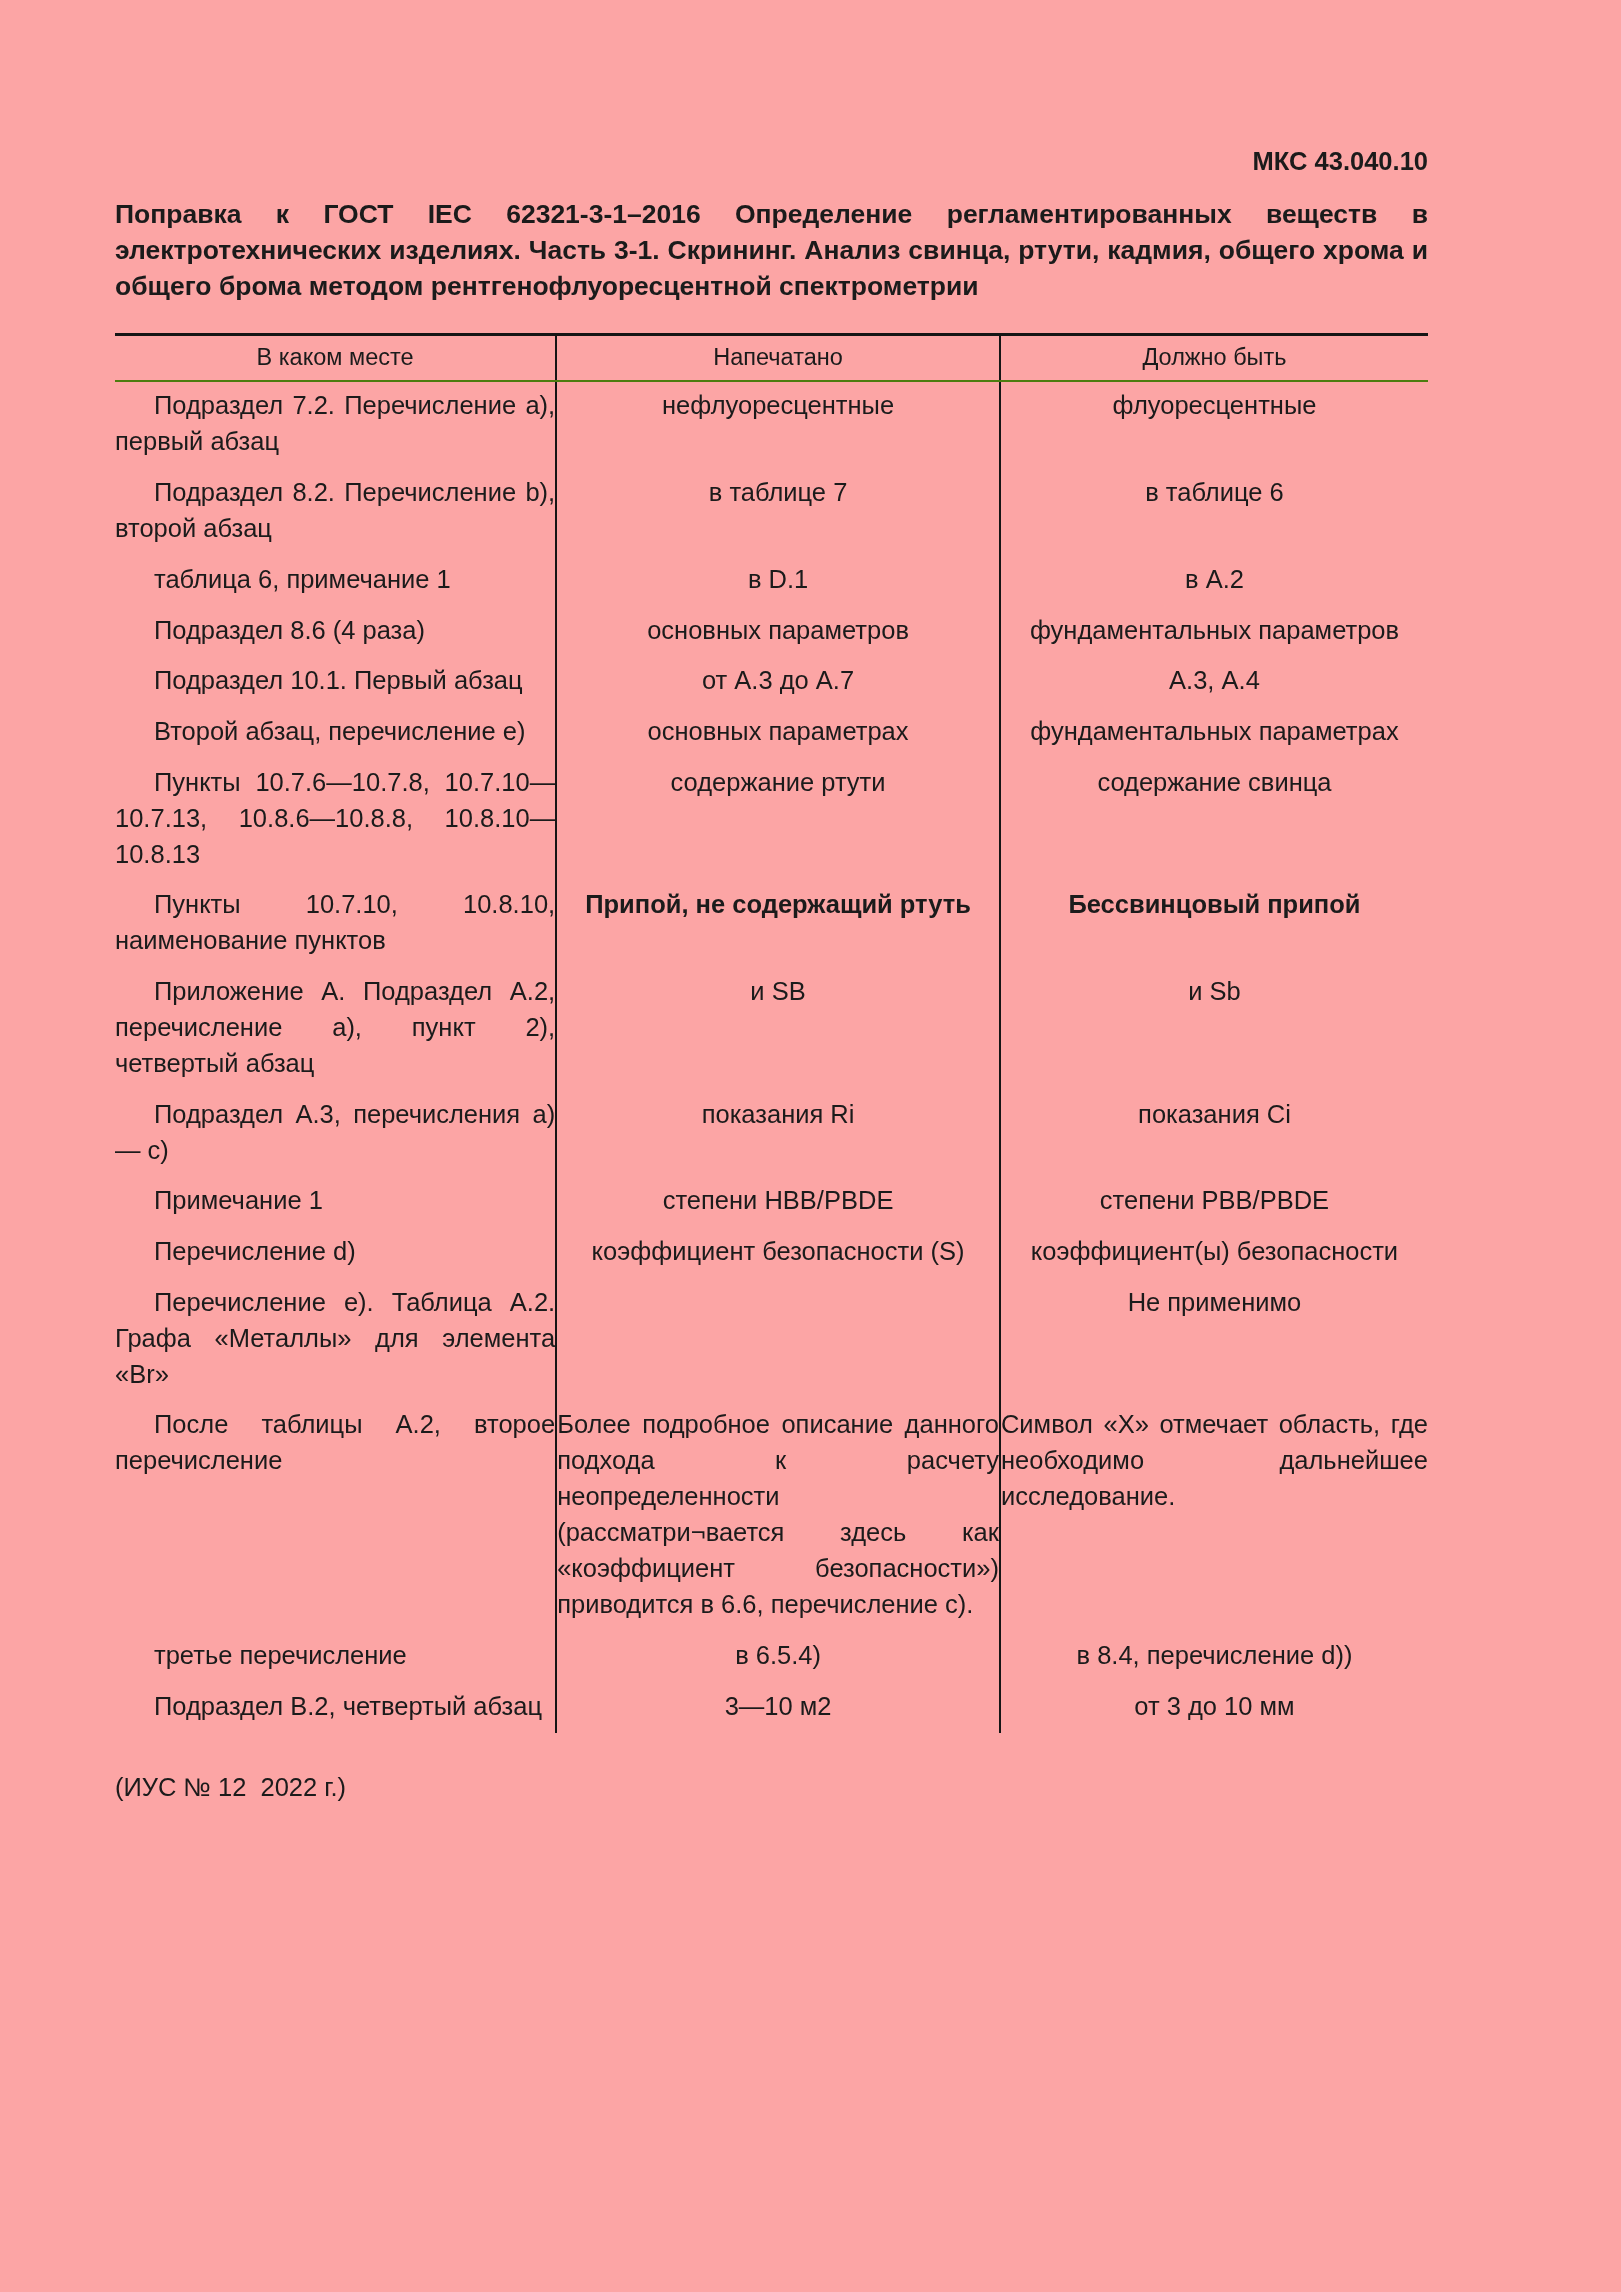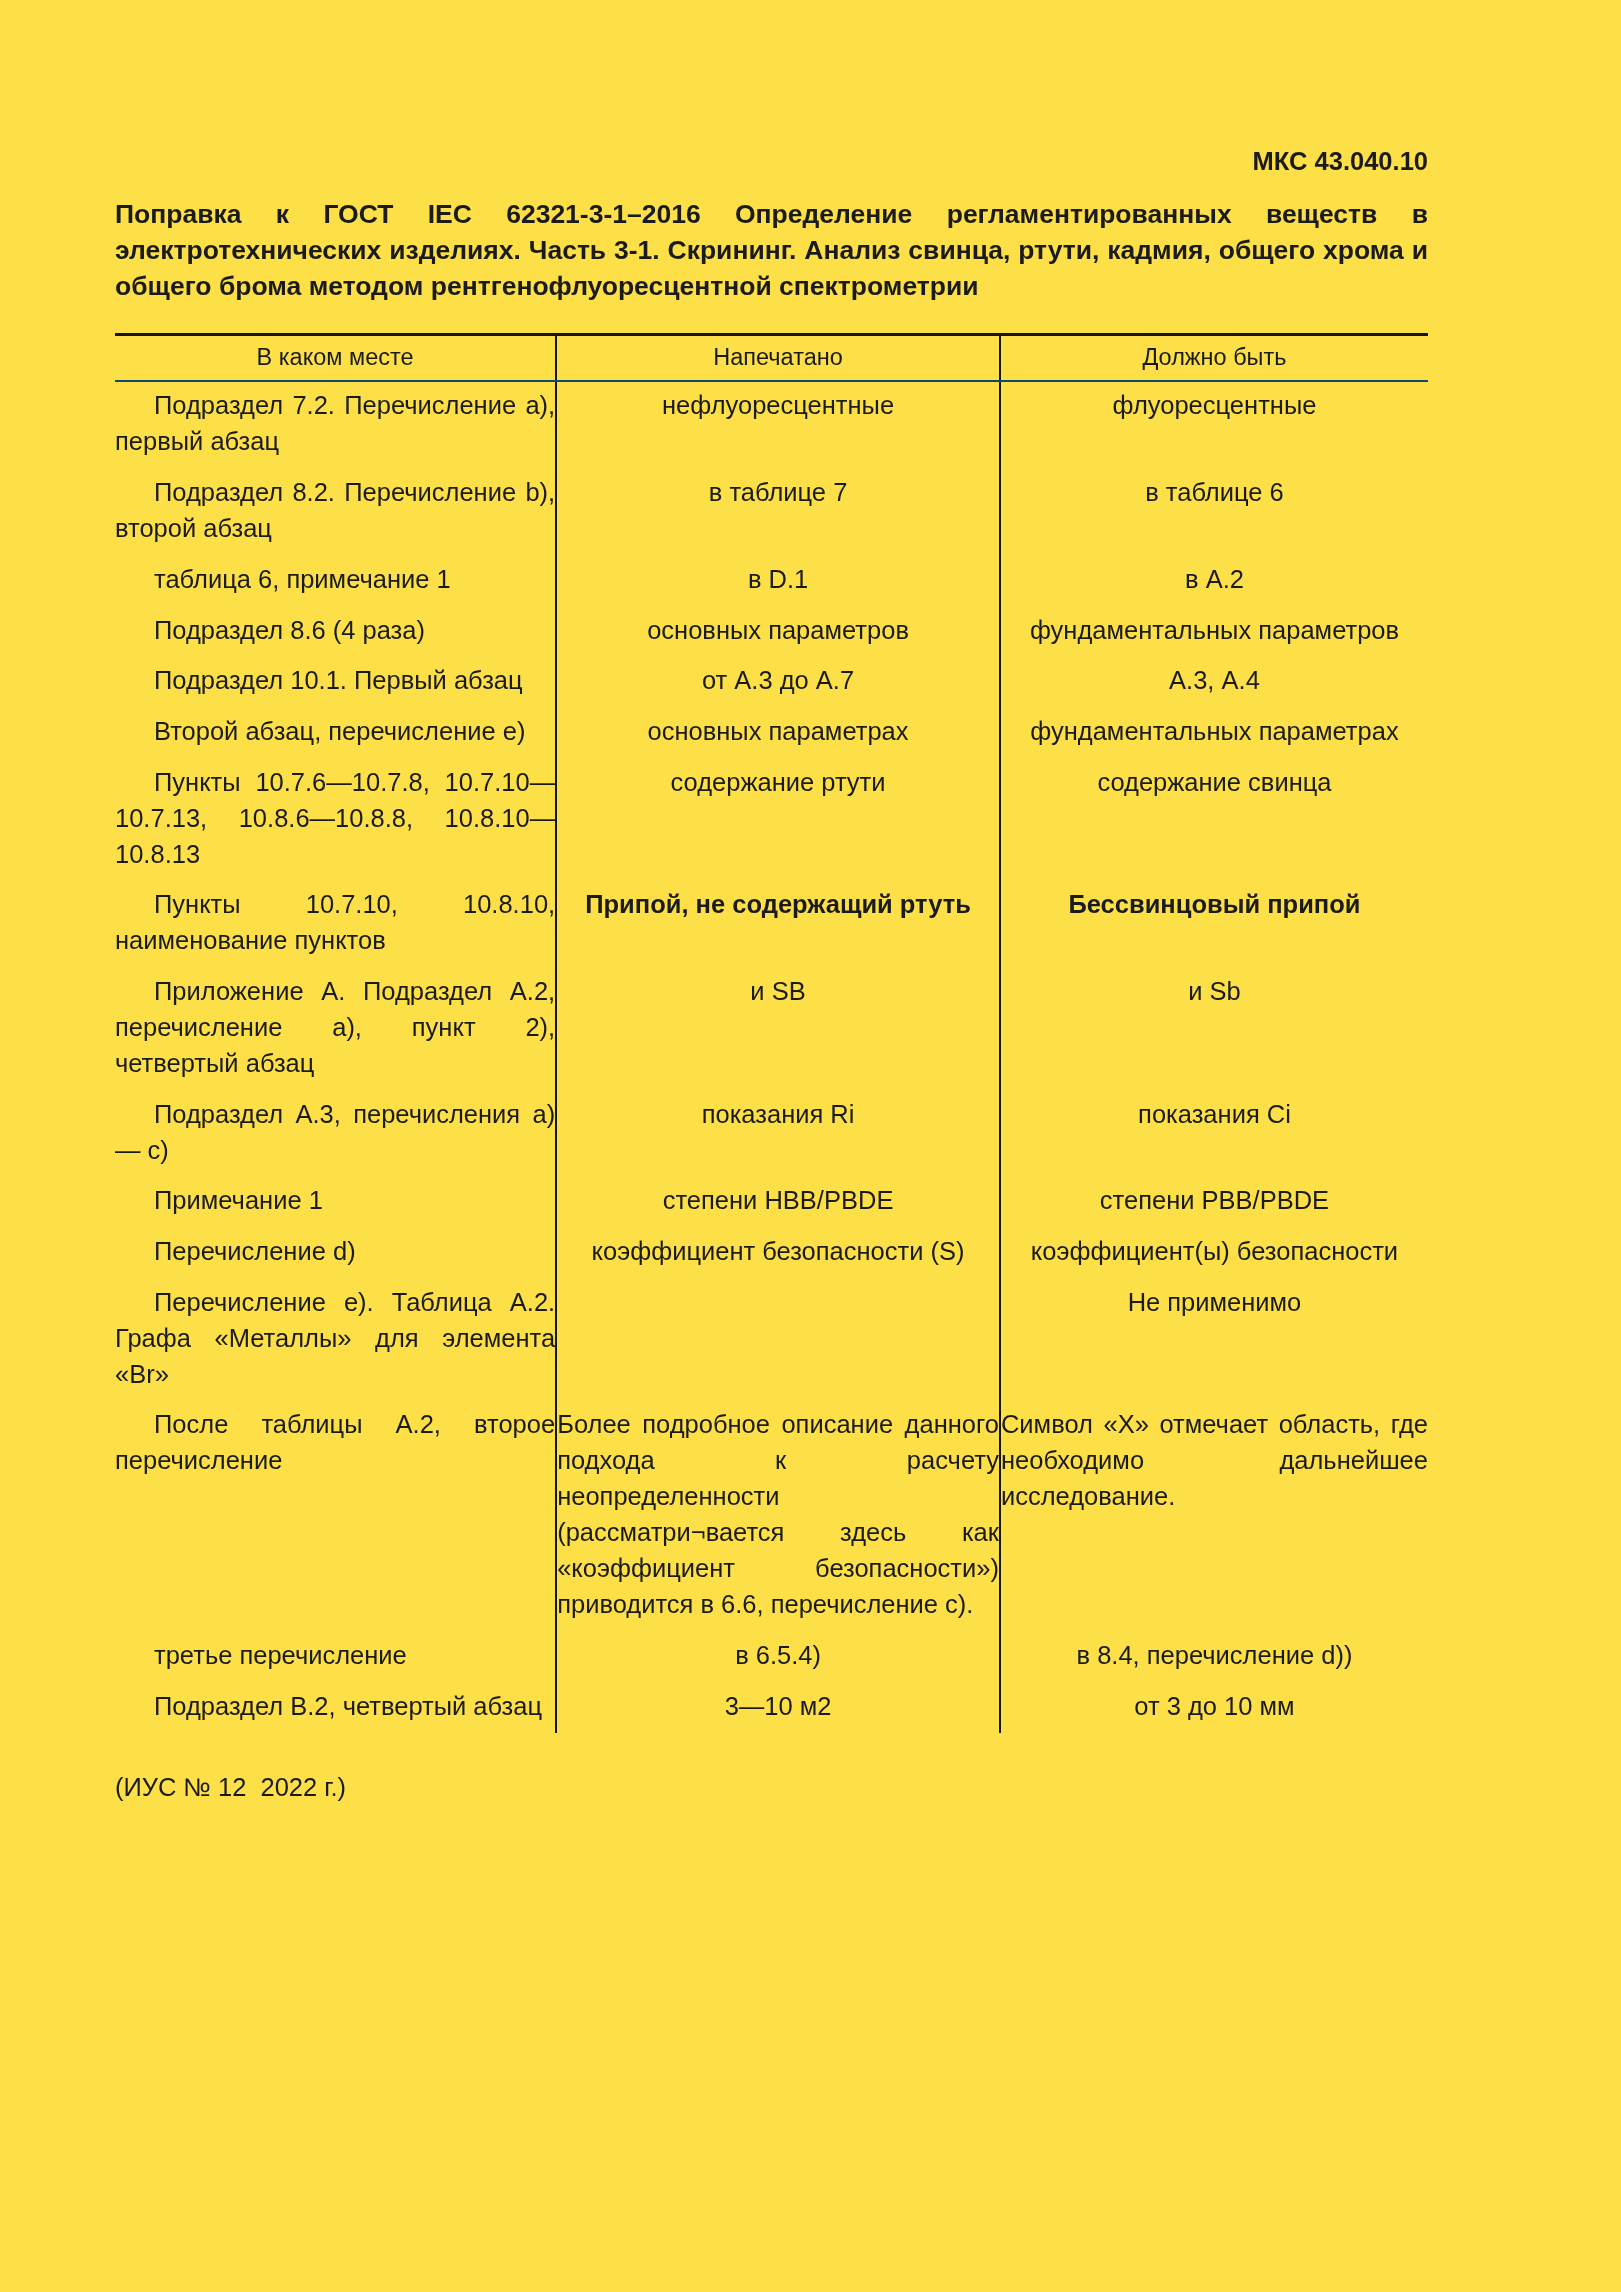--- a/index.html
+++ b/index.html
@@ -6,21 +6,21 @@
     margin: 0;
     padding: 0;
     background: #f0f0f1;
     font-family: "Liberation Sans", "DejaVu Sans", sans-serif;
     color: #1b1b1b;
   }
   .page {
     position: relative;
     width: 1621px;
     height: 2293px;
-    background: #fde047;
+    background: #fca5a5;
     overflow: hidden;
   }
   .sheet {
     position: absolute;
     left: 115px;
     top: 147px;
     width: 1313px;
   }
   .mks {
     text-align: right;
@@ -41,21 +41,21 @@
     border-collapse: collapse;
     border-top: 3.9px solid #151515;
   }
   table.corr th {
     font-weight: normal;
     font-size: 23.5px;
     line-height: 27.4px;
     text-align: center;
     vertical-align: middle;
     padding: 8.8px 3.9px 7.8px 3.9px;
-    border-bottom: 2px solid #0c4a6e;
+    border-bottom: 2px solid #4d7c0f;
   }
   table.corr td {
     font-size: 25.5px;
     line-height: 36px;
     vertical-align: top;
     padding: 5.9px 0 8.8px 0;
   }
   .colw1 { width: 33.6%; }
   .colw2 { width: 33.8%; }
   .colw3 { width: 32.6%; }

